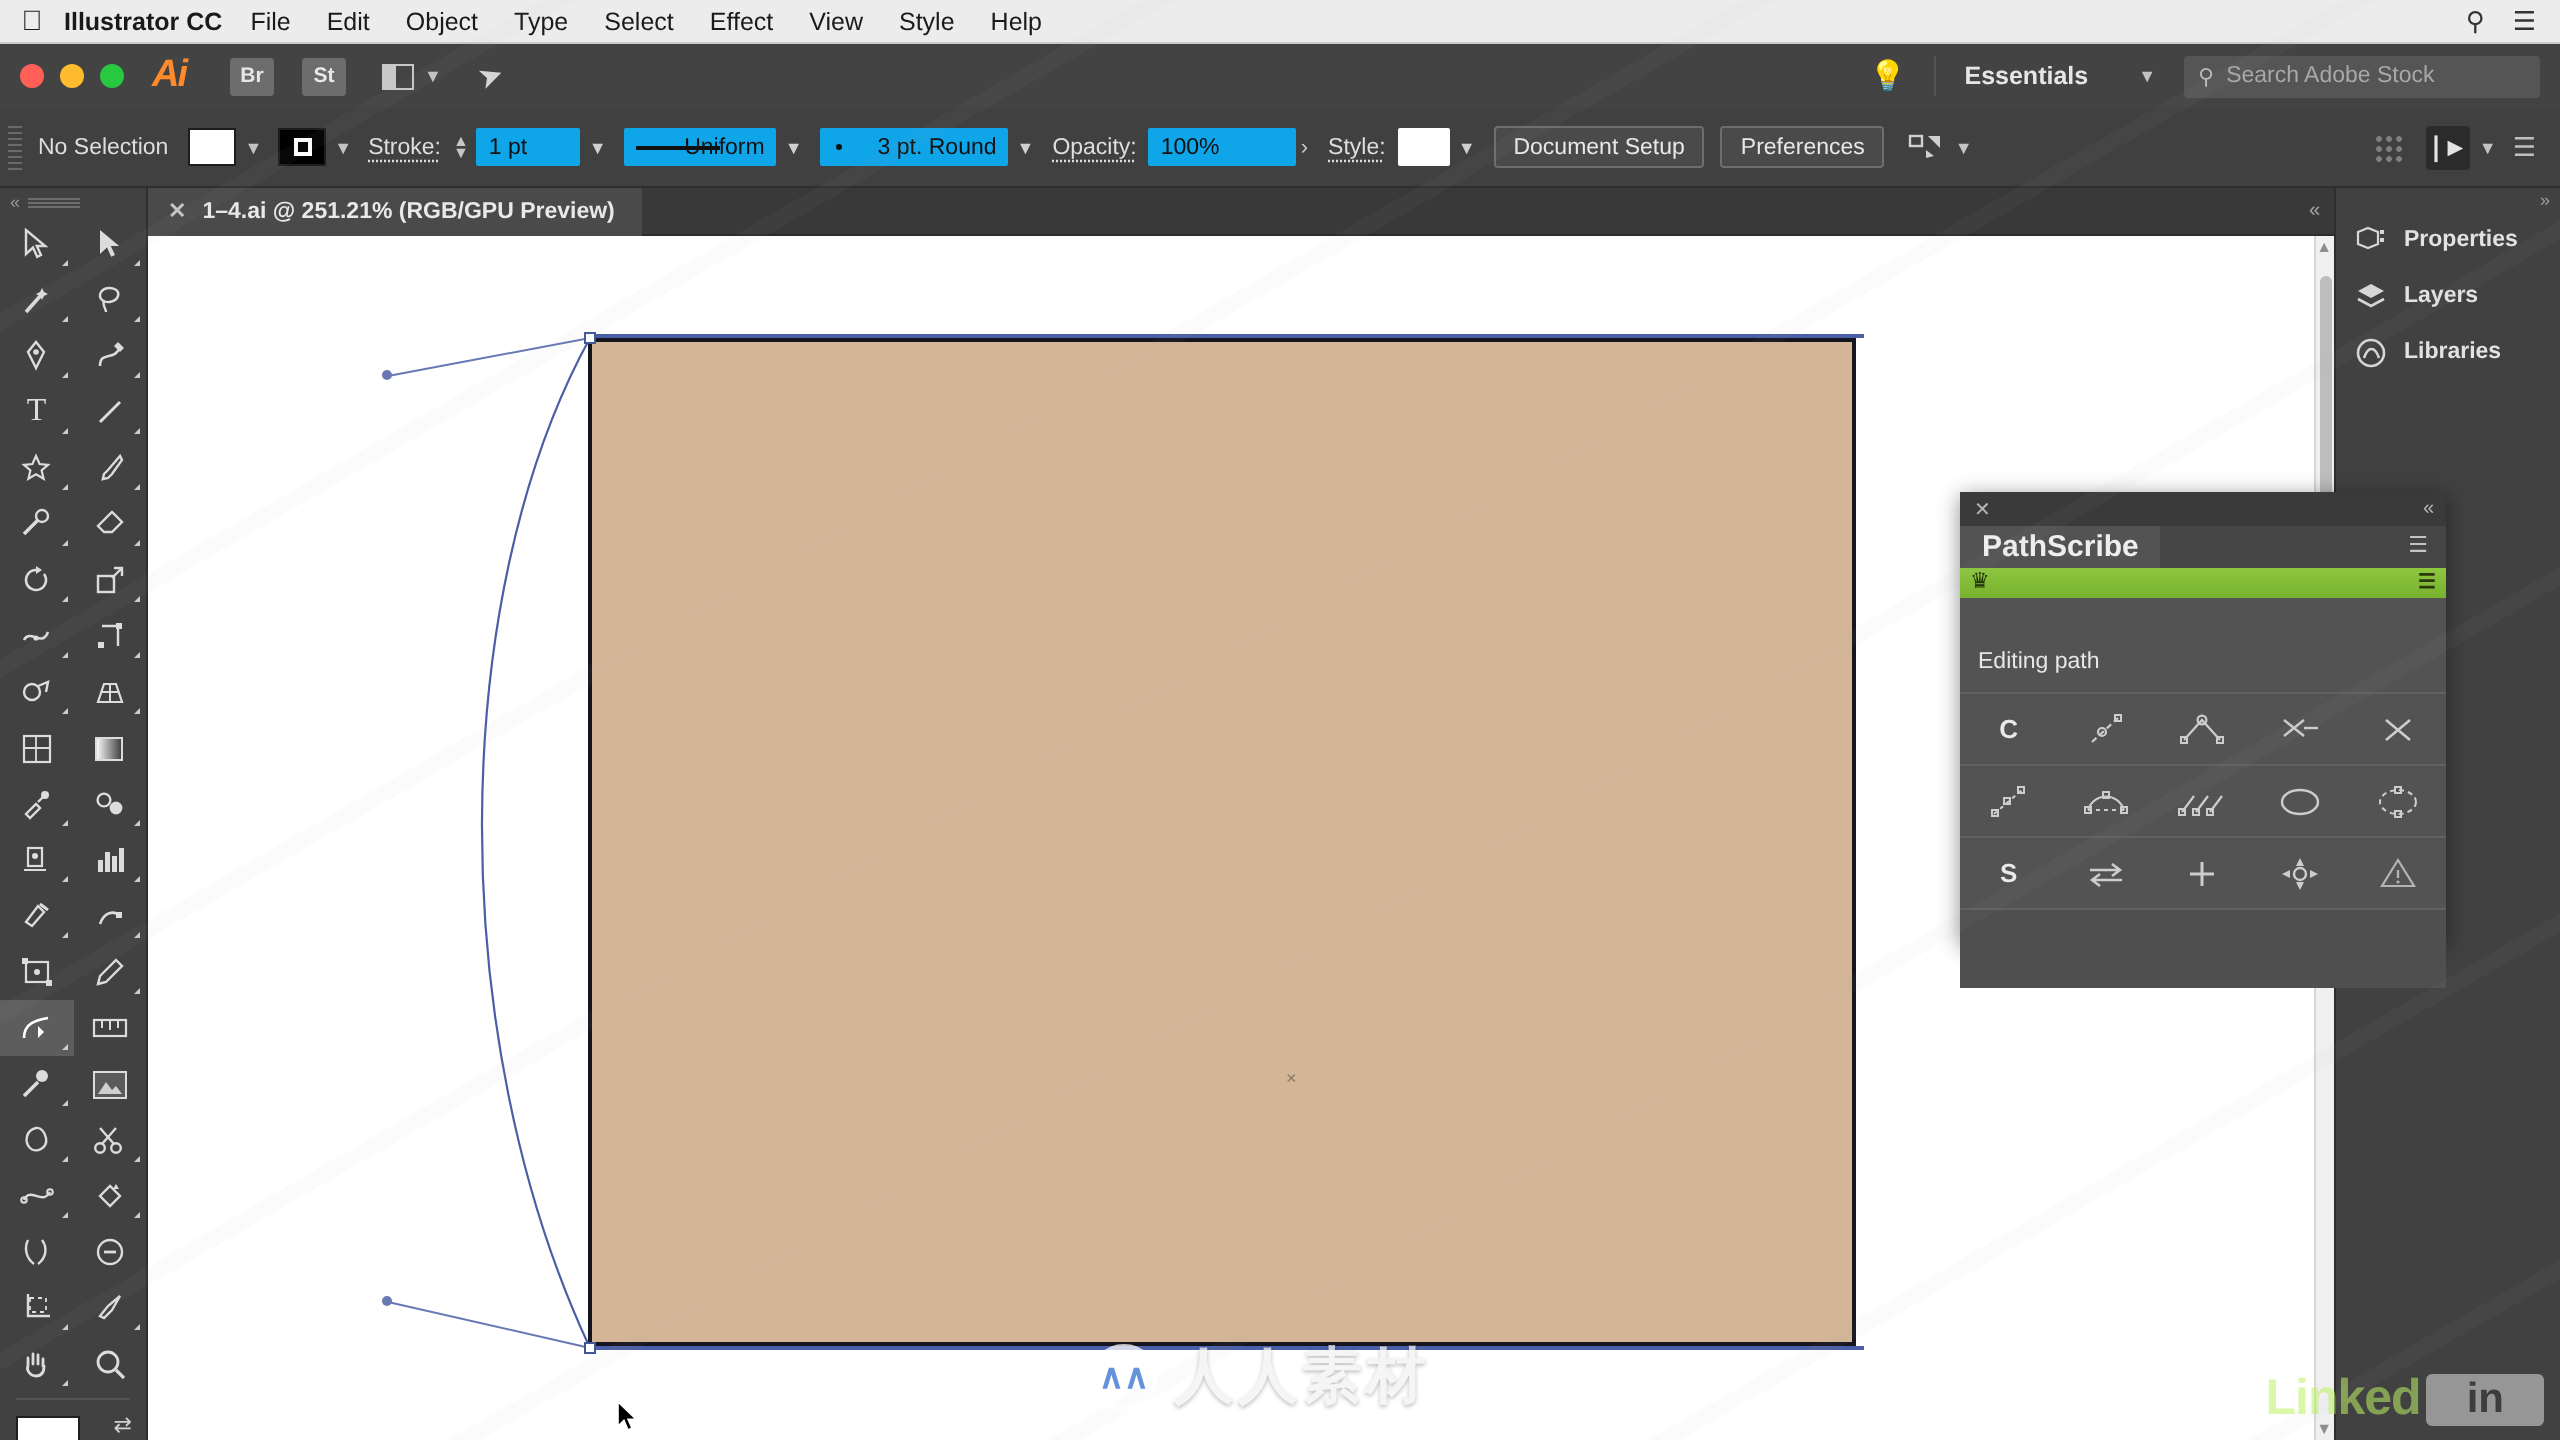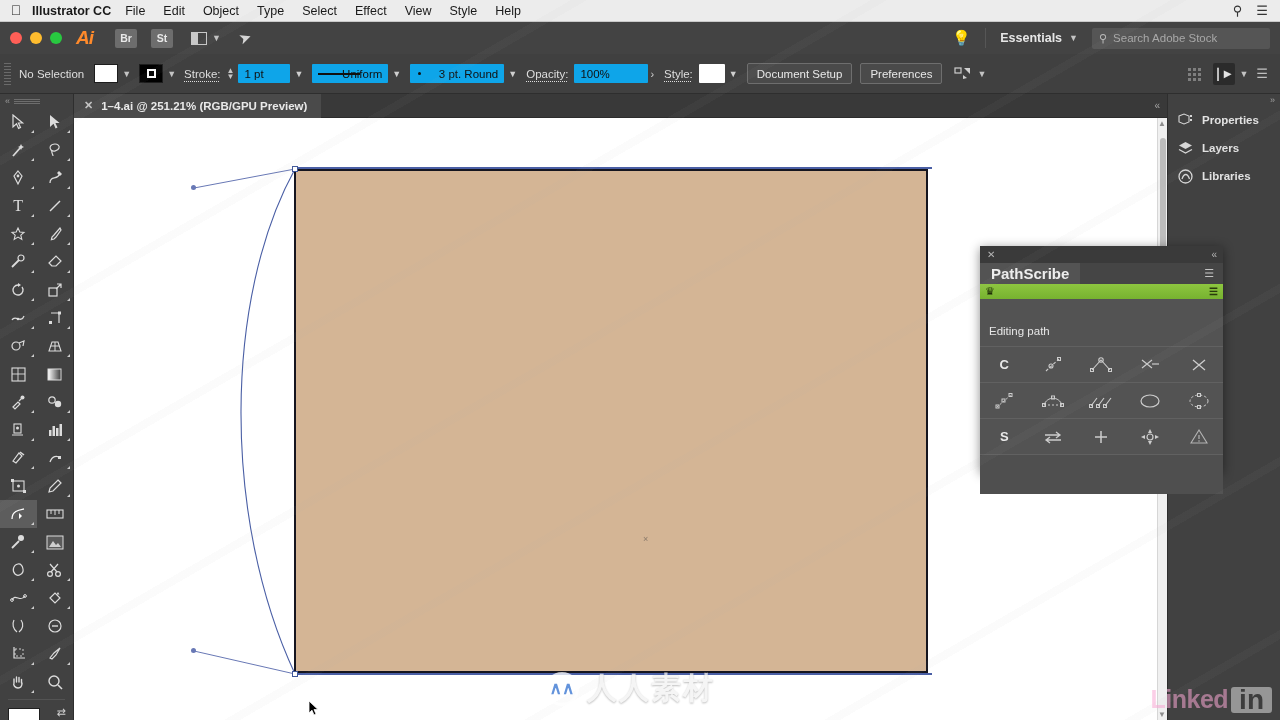--- a/index.html
+++ b/index.html
@@ -54,21 +54,21 @@
     margin-left: 18px; display: flex; align-items: center; gap: 5px;
   }
   .arrange-grid { width: 16px; height: 13px; border: 1.5px solid #c8c8c8; display:flex; }
   .arrange-grid i { display:block; width: 6px; border-right: 1.5px solid #c8c8c8; background:#c8c8c8;}
   .chev { font-size: 9px; color: #c3c3c3; }
   .rocket { margin-left: 18px; font-size: 15px; color: #d5d5d5; transform: rotate(-20deg); }
   .tb-right { margin-left: auto; display: flex; align-items: center; height: 100%; }
   .bulb { font-size: 15px; color: #cfcfcf; padding: 0 14px; }
   .ws-sep { width: 1px; height: 20px; background: #565656; }
   .workspace {
-    display: flex; align-items: center; gap: 7px; padding: 0 14px;
+    display: flex; align-items: center; gap: 25px; padding: 0 14px;
     font-size: 12.5px; font-weight: bold; color: #e6e6e6;
   }
   .stock-search {
     width: 178px; height: 21px; background: #555555; border-radius: 2px;
     display: flex; align-items: center; gap: 6px; padding: 0 7px;
     margin-right: 10px; font-size: 11.5px; color: #a8a8a8;
   }
   .mag { font-size: 11px; color: #b9b9b9; }
 
   
@@ -266,23 +266,23 @@
     border: 3px solid #ffffff; display: flex; align-items: center;
     justify-content: center; color: #2f6fd0; font-size: 17px; font-weight: bold;
     background: rgba(255,255,255,.12);
   }
   .wm-text { font-size: 30px; font-weight: bold; color: #f2f2f2;
     letter-spacing: 2px; text-shadow: 0 1px 2px rgba(0,0,0,.35); }
   .wm-linkedin {
     position: absolute; right: 8px; bottom: 6px; z-index: 85;
     display: flex; align-items: center; gap: 3px; opacity: .55;
   }
-  .wm-li-text { font-size: 25px; font-weight: bold; color: #f9a8d4; letter-spacing: -.5px;}
-  .wm-li-box { background: #dcdcdc; color: #3a3a3a; font-size: 28px; font-weight: bold;
-    border-radius: 3px; padding: 0 8px; line-height: 26px; }
+  .wm-li-text { font-size: 25px; font-weight: bold; color: #bef264; letter-spacing: -.5px;}
+  .wm-li-box { background: #dcdcdc; color: #3a3a3a; font-size: 21px; font-weight: bold;
+    border-radius: 3px; padding: 0 20px; line-height: 26px; }
 </style>
 </head>
 <body>
 
 <div id="app">
 
   <div class="mac-menubar">
     <div class="apple-logo"></div>
     <div class="mac-app-name">Illustrator CC</div>
     <div class="mac-menu-item">File</div>

